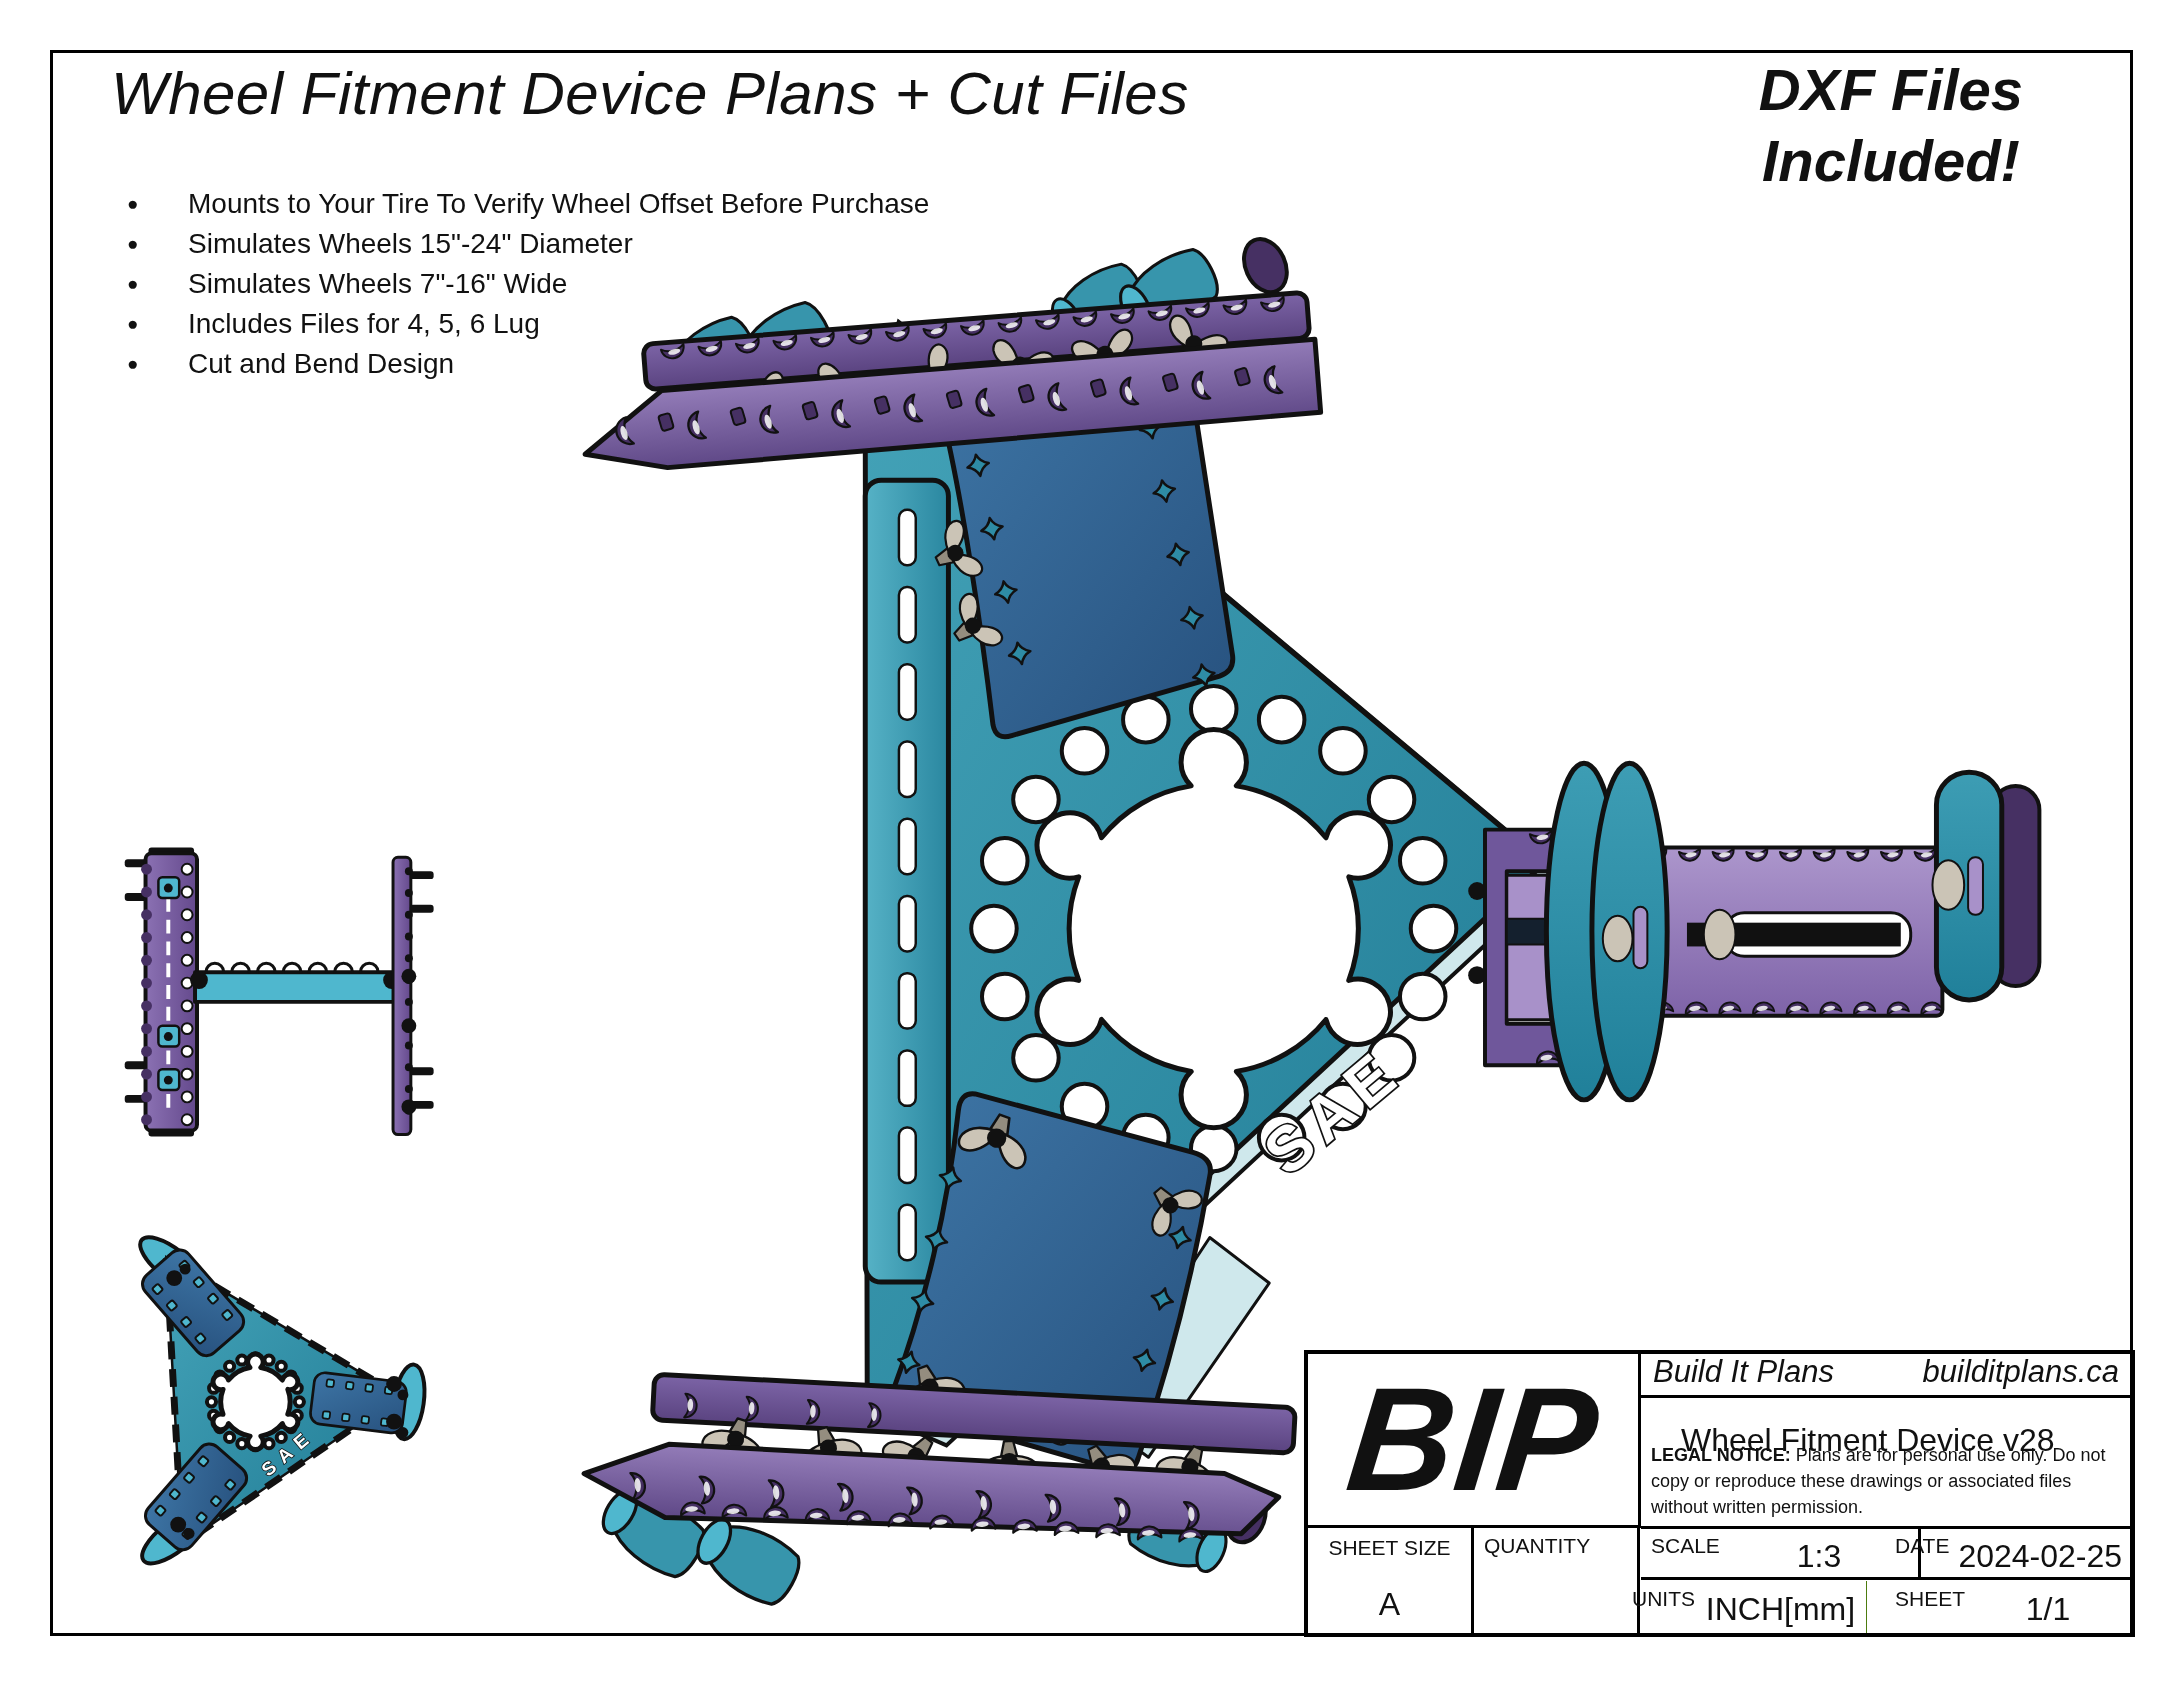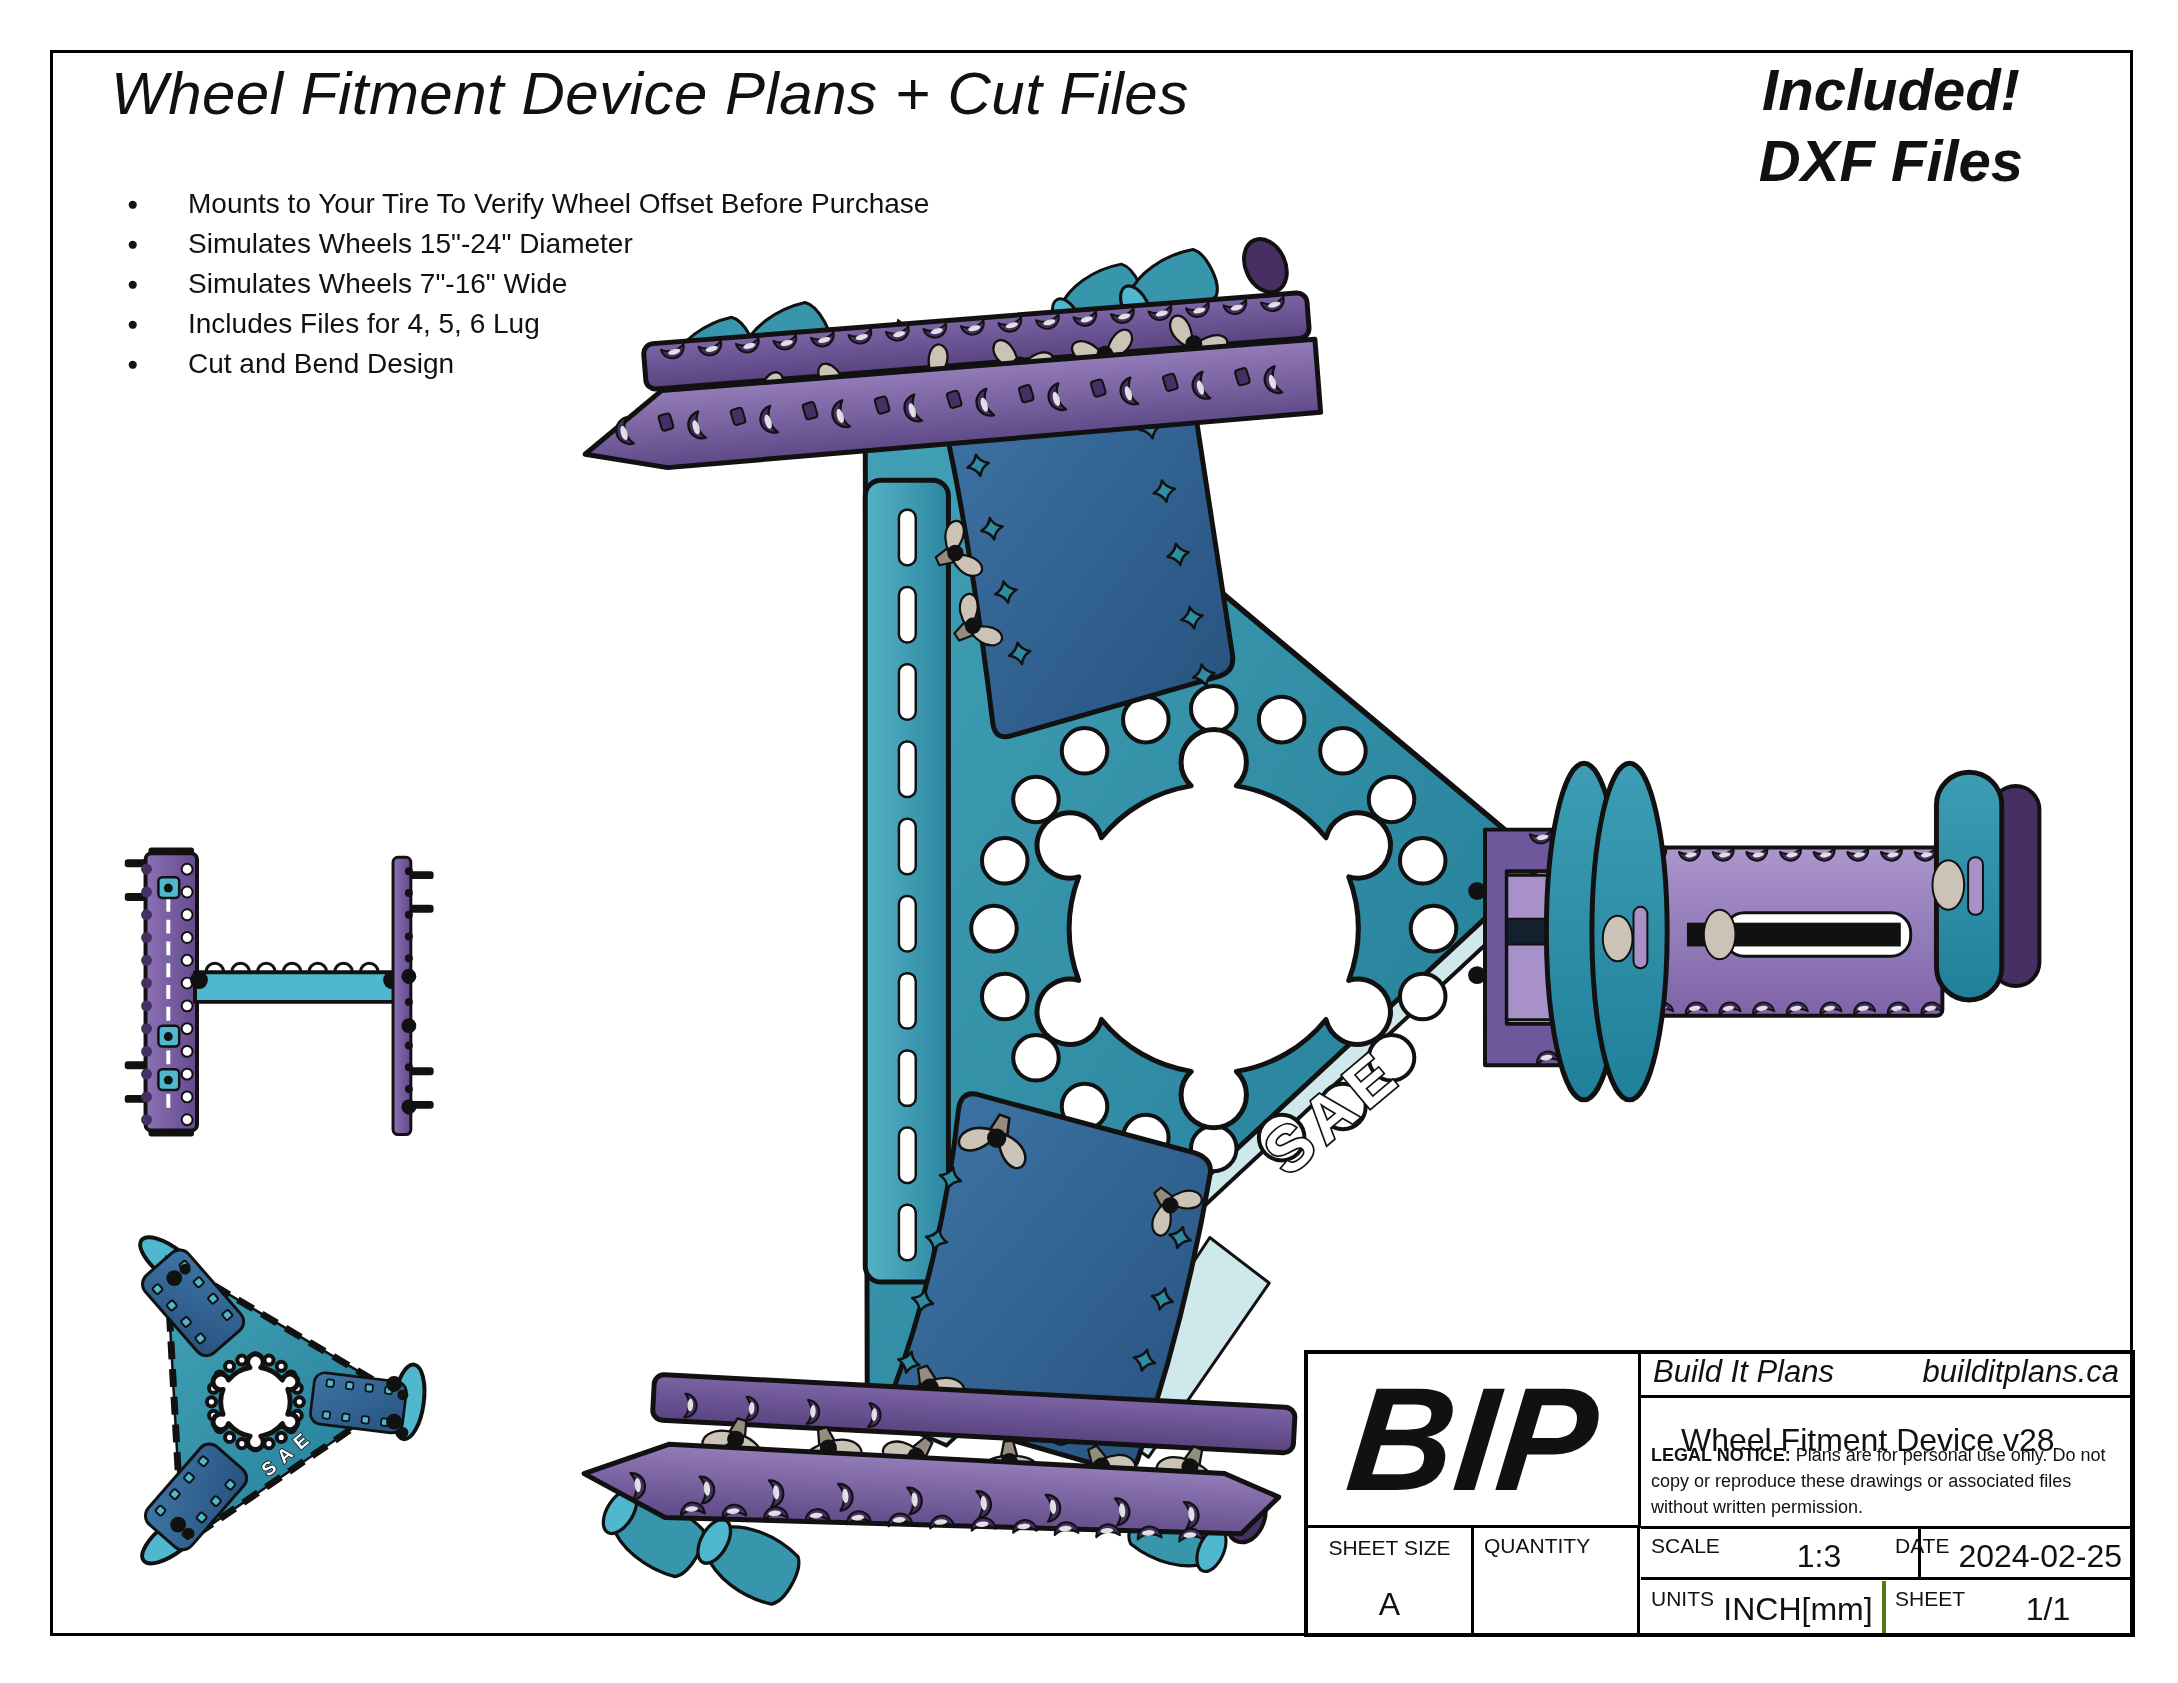--- a/index.html
+++ b/index.html
@@ -25,21 +25,21 @@
         display:flex;justify-content:space-between;align-items:flex-start;padding:0 12px;
         font-size:31px;font-style:italic;}
   .tb-titlecell{left:333px;top:44px;width:490px;height:131px;border-bottom:3px solid #000;padding:24px 14px 8px 40px;}
   .tb-titlecell .dtitle{font-size:32px;}
   .tb-legal{position:absolute!important;left:10px;right:8px;bottom:6px;font-size:18px;line-height:1.45;margin-top:32px;}
   .tb-legal b{font-weight:bold;}
   .tb-sheetsize{left:0;top:174px;width:166px;height:105px;border-right:3px solid #000;text-align:center;}
   .tb-quantity{left:166px;top:174px;width:166px;height:105px;border-right:3px solid #000;}
   .tb-scale{left:333px;top:174px;width:280px;height:52px;border-right:3px solid #000;border-bottom:3px solid #000;}
   .tb-date{left:577px;top:174px;width:246px;height:52px;border-bottom:3px solid #000;}
-  .tb-units{left:333px;top:227px;width:245px;height:52px;border-right:4px solid #4d7c0f;}
+  .tb-units{left:314px;top:227px;width:245px;height:52px;border-right:1px solid #4d7c0f;}
   .tb-sheet{left:577px;top:227px;width:246px;height:52px;}
   .cell-label{font-size:21px;display:inline-block;margin:6px 0 0 10px;}
   .cell-flex{display:flex;align-items:flex-start;}
   .cell-value{font-size:32px;flex:1;text-align:center;margin-top:10px;}
   .tb-sheetsize .cell-label{margin:8px auto 0;}
   .tb-sheetsize .big{display:block;font-size:32px;margin-top:26px;}
   
   svg.drawing{position:absolute;left:0;top:0;}
   svg .ol2{stroke:var(--c-ink);stroke-width:2;}
   svg .ol25{stroke:var(--c-ink);stroke-width:2.5;}
@@ -65,22 +65,22 @@
 
   <ul class="bullets">
     <li><span>Mounts to Your Tire To Verify Wheel Offset Before Purchase</span></li>
     <li><span>Simulates Wheels 15"-24" Diameter</span></li>
     <li><span>Simulates Wheels 7"-16" Wide</span></li>
     <li><span>Includes Files for 4, 5, 6 Lug</span></li>
     <li><span>Cut and Bend Design</span></li>
   </ul>
 
   <div class="promo">
+    <div>DXF Files</div>
     <div>Included!</div>
-    <div>DXF Files</div>
   </div>
 
   <svg class="drawing" width="2178" height="1683" viewBox="0 0 2200 1700">
     <defs>
       <linearGradient id="gTeal" x1="0" y1="0" x2="1" y2="1">
         <stop offset="0" stop-color="#44A3B8"></stop>
           <stop offset="1" stop-color="#1F7A94"></stop>
       </linearGradient>
       <linearGradient id="gTeal2" x1="0" y1="0" x2="0" y2="1">
         <stop offset="0" stop-color="#3D9DB4"></stop>

